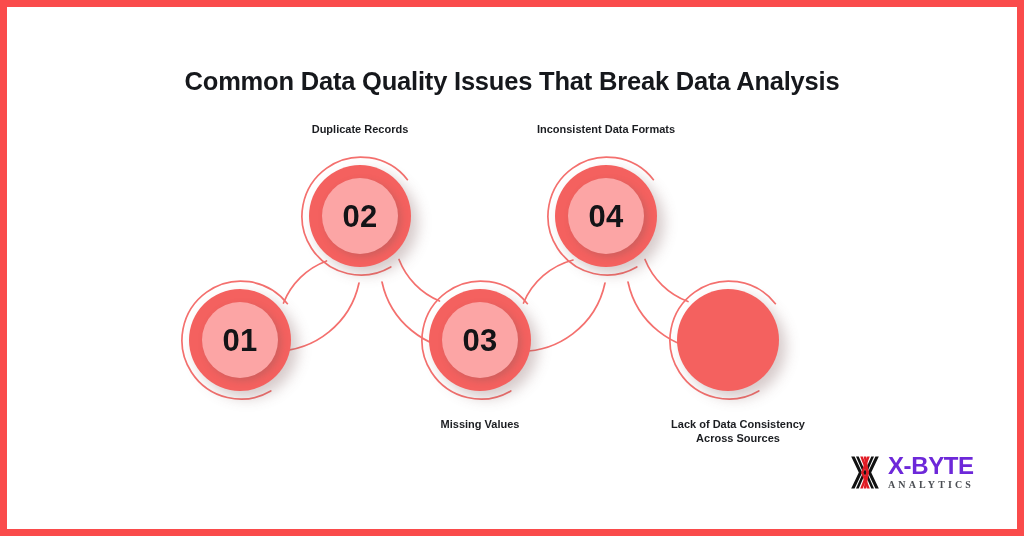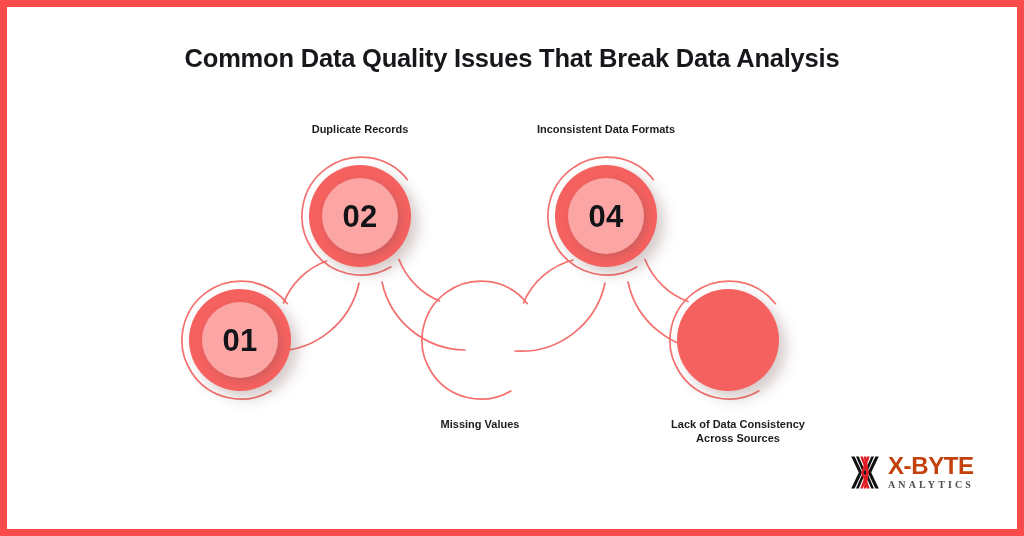--- a/index.html
+++ b/index.html
@@ -29,21 +29,21 @@
     inset: 0;
     background: #ffffff;
     overflow: hidden;
   }
 
   
   .title {
     position: absolute;
     left: 0;
     right: 0;
-    top: 37px;
+    top: 60px;
     text-align: center;
     font-size: 25.5px;
     font-weight: 700;
     letter-spacing: -0.2px;
     color: #16181c;
     font-family: "Liberation Sans", sans-serif;
   }
 
   
   .art {
@@ -125,21 +125,21 @@
   }
   .logo-mark {
     width: 30px;
     height: 33px;
     flex: 0 0 auto;
   }
   .logo-text { display: flex; flex-direction: column; }
   .logo-name {
     font-size: 24px;
     font-weight: 700;
-    color: #c2410c;
+    color: #6d28d9;
     letter-spacing: -0.4px;
     line-height: 1.02;
     font-family: "Liberation Sans", sans-serif;
   }
   .logo-sub {
     font-size: 10px;
     font-weight: 600;
     color: #4a4d52;
     letter-spacing: 3.1px;
     line-height: 1.2;
@@ -189,20 +189,26 @@
       </div>
     </div>
 
     <div class="node" id="node-02">
       <div class="disc"></div>
       <div class="inner">
         <span class="num">02</span>
       </div>
     </div>
 
+    <div class="node" id="node-03">
+      <div class="disc"></div>
+      <div class="inner">
+        <span class="num">03</span>
+      </div>
+    </div>
 
     <div class="node" id="node-04">
       <div class="disc"></div>
       <div class="inner">
         <span class="num">04</span>
       </div>
     </div>
 
     <div class="node" id="node-05">
       <div class="disc"></div>

